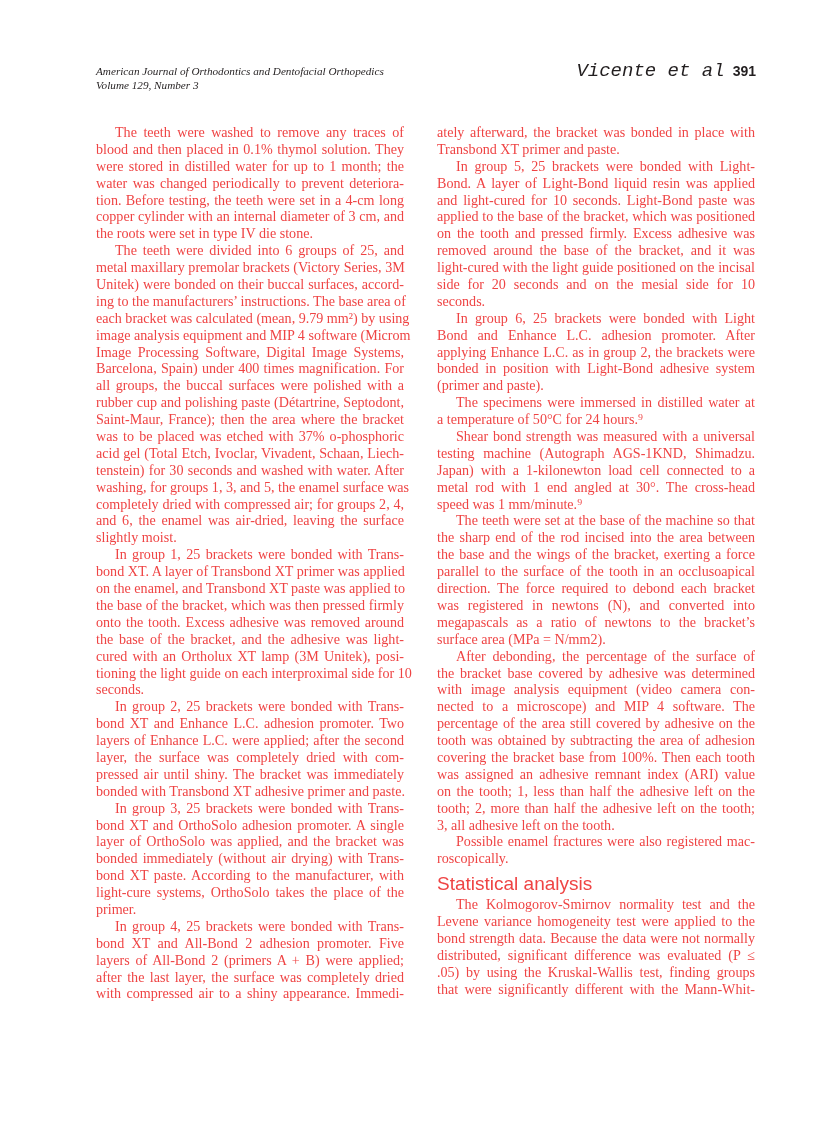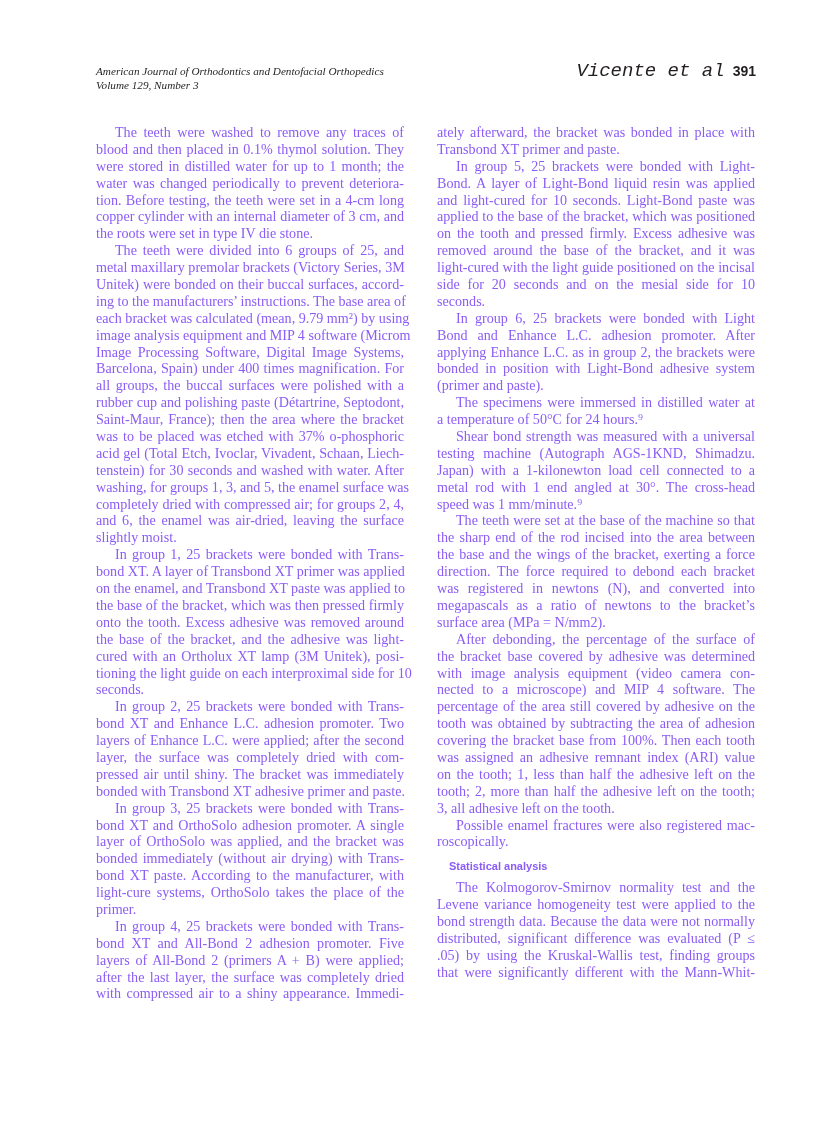--- a/index.html
+++ b/index.html
@@ -5,29 +5,29 @@
   html, body { margin: 0; padding: 0; background: #ffffff; }
   body { width: 838px; height: 1122px; position: relative; overflow: hidden; color: #231f20; }
   .page { position: absolute; left: 0; top: 0; width: 732px; height: 1122px; }
   .running-head { position: absolute; left: 96px; top: 64px; width: 660px;
     font-family: "Liberation Serif", serif; font-style: italic; font-size: 11.2px; line-height: 14px; color: #231f20; }
   .running-head .journal { display: block; }
   .running-head .volume { display: block; }
   .running-head .right { position: absolute; right: 0; top: 0; white-space: nowrap; }
   .running-head .author { font-style: italic; font-family: Liberation Mono, monospace; font-size: 19px; }
   .running-head .pageno { font-style: normal; font-family: "Liberation Sans", sans-serif; font-weight: bold; font-size: 14px; margin-left: 8px; }
-  .col { position: absolute; top: 124px; font-family: "Liberation Serif", serif; font-size: 14.1px; color: #8b5cf6; }
+  .col { position: absolute; top: 124px; font-family: "Liberation Serif", serif; font-size: 14.1px; color: #ef4444; }
   .col-left { left: 96px; width: 308px; }
   .col-right { left: 437px; width: 318px; }
   .line { display: block; height: 16.9px; line-height: 16.9px; white-space: nowrap;
     text-align: justify; text-align-last: justify; }
   .line.last { text-align-last: left; }
   .line.indent { padding-left: 19px; }
-  .section-heading { display: block; font-family: "Liberation Sans", sans-serif; font-weight: bold;
-    font-size: 11px; height: 17px; line-height: 17px; margin-top: 8px; margin-bottom: 4px; white-space: nowrap; margin-left: 12px; }
+  .section-heading { display: block; font-family: "Liberation Sans", sans-serif; font-weight: normal;
+    font-size: 19px; height: 17px; line-height: 17px; margin-top: 8px; margin-bottom: 4px; white-space: nowrap; }
 </style>
 </head>
 <body>
 
 <div class="page">
 
   <div class="running-head">
     <span class="journal">American Journal of Orthodontics and Dentofacial Orthopedics</span>
     <span class="volume">Volume 129, Number 3</span>
     <span class="right">
@@ -132,20 +132,21 @@
         <span class="line indent">Shear bond strength was measured with a universal</span>
         <span class="line">testing machine (Autograph AGS-1KND, Shimadzu.</span>
         <span class="line">Japan) with a 1-kilonewton load cell connected to a</span>
         <span class="line">metal rod with 1 end angled at 30°. The cross-head</span>
         <span class="line last">speed was 1 mm/minute.⁹</span>
       </div>
       <div>
         <span class="line indent">The teeth were set at the base of the machine so that</span>
         <span class="line">the sharp end of the rod incised into the area between</span>
         <span class="line">the base and the wings of the bracket, exerting a force</span>
+        <span class="line">parallel to the surface of the tooth in an occlusoapical</span>
         <span class="line">direction. The force required to debond each bracket</span>
         <span class="line">was registered in newtons (N), and converted into</span>
         <span class="line">megapascals as a ratio of newtons to the bracket’s</span>
         <span class="line last">surface area (MPa = N/mm2).</span>
       </div>
       <div>
         <span class="line indent">After debonding, the percentage of the surface of</span>
         <span class="line">the bracket base covered by adhesive was determined</span>
         <span class="line">with image analysis equipment (video camera con-</span>
         <span class="line">nected to a microscope) and MIP 4 software. The</span>

